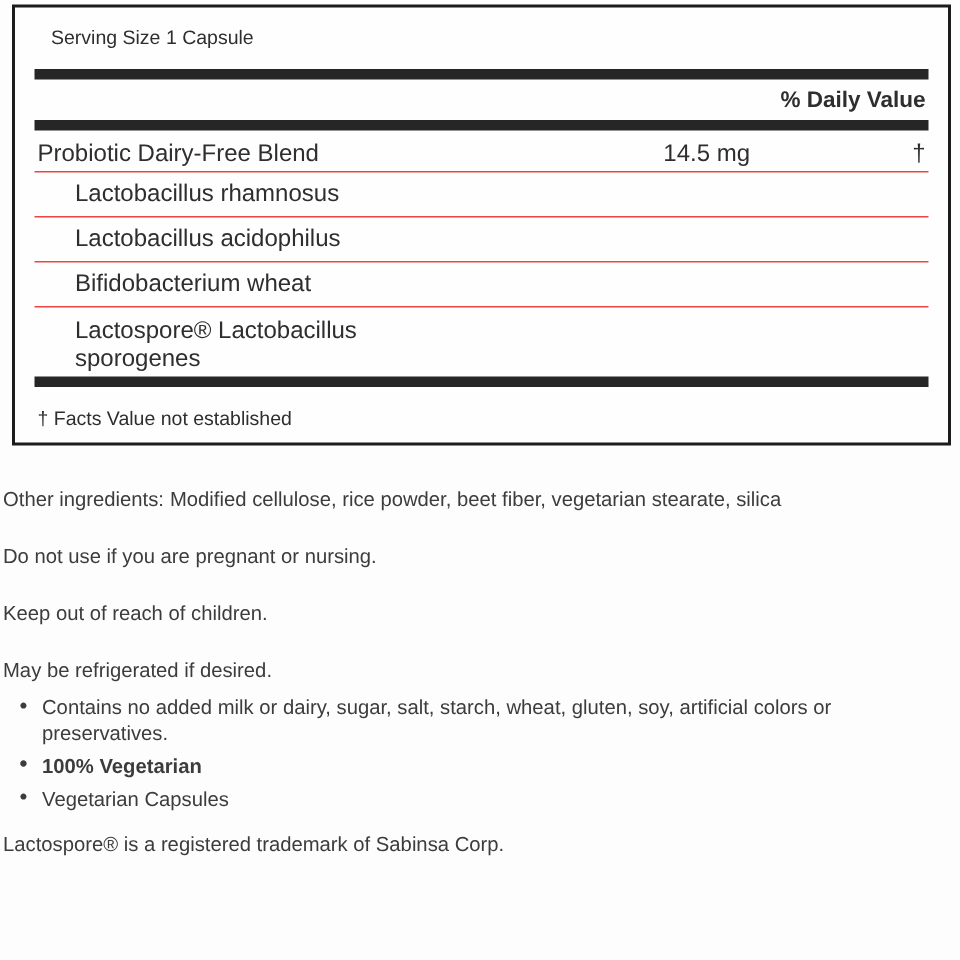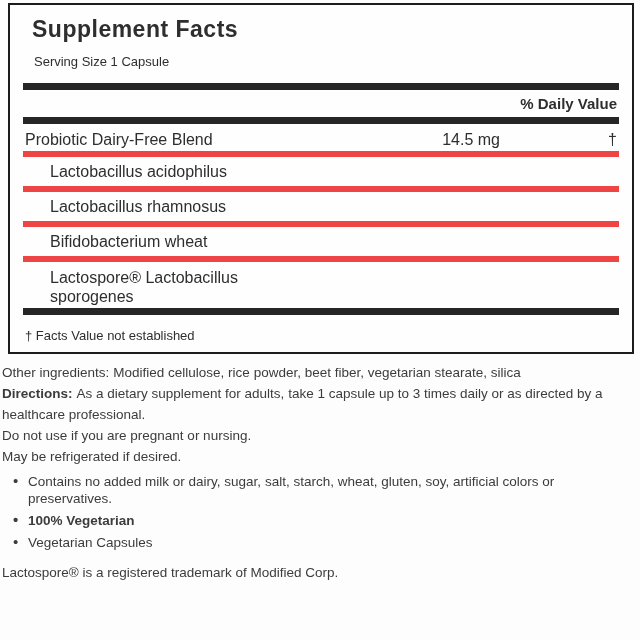--- a/index.html
+++ b/index.html
@@ -44,38 +44,38 @@
   .hdr {
     padding: 5px 2px;
     font-size: 15px;
     font-weight: bold;
     line-height: 17px;
   }
   .rows .row {
     padding: 5px 2px 5px 2px;
     font-size: 16px;
     line-height: 19px;
-    border-bottom: 6px solid #ef4444;
+    border-bottom: 1px solid #ef4444;
   }
   .rows .row:first-child { padding-top: 6px; padding-bottom: 2px; }
   .rows .row:last-child  { border-bottom: none; padding-top: 6px; padding-bottom: 2px; }
   .row.indent .c-name { padding-left: 25px; }
   .row-lacto .c-name .nm { display: inline-block; max-width: 215px; }
   .footnote {
     margin: 13px 0 0 2px;
     font-size: 13px;
     line-height: 15px;
   }
   
   .copy {
     padding: 8px 4px 0 2px;
     font-size: 13.5px;
     line-height: 21px;
   }
-  .copy p { margin: 0 0 0 0; }
+  .copy p { margin: 17px 0 0 0; }
   .lbl-bold { font-weight: bold; }
   .lbl { margin-right: 4px; }
   ul.notes {
     margin: 6px 0 0 0;
     padding: 0;
     list-style: none;
   }
   ul.notes li {
     position: relative;
     padding-left: 26px;
@@ -89,45 +89,44 @@
     top: -1px;
     font-size: 15px;
   }
   ul.notes li.bold { font-weight: bold; }
   .trademark { margin-top: 11px !important; }
 </style>
 </head>
 <body>
 
 <div class="panel">
-  <div class="panel-title">Supplement Facts</div>
   <div class="serving">Serving Size 1 Capsule</div>
 
   <div class="bar bar-top"></div>
 
   <div class="cols hdr">
     <div class="c-name"></div>
     <div class="c-dv">% Daily Value</div>
   </div>
 
   <div class="bar"></div>
 
   <div class="rows">
     <div class="cols row">
       <div class="c-name">Probiotic Dairy-Free Blend</div>
       <div class="c-amt">14.5 mg</div>
       <div class="c-dv">†</div>
     </div>
     <div class="cols row indent">
-      <div class="c-name">Lactobacillus acidophilus</div>
+      <div class="c-name">Lactobacillus rhamnosus</div>
       <div class="c-amt"></div>
       <div class="c-dv"></div>
     </div>
     <div class="cols row indent">
-      <div class="c-name">Lactobacillus rhamnosus</div>
+      <div class="c-name">Lactobacillus acidophilus</div>
       <div class="c-amt"></div>
       <div class="c-dv"></div>
     </div>
     <div class="cols row indent">
       <div class="c-name">Bifidobacterium wheat</div>
       <div class="c-amt"></div>
       <div class="c-dv"></div>
     </div>
     <div class="cols row indent row-lacto">
       <div class="c-name"><span class="nm">Lactospore® Lactobacillus sporogenes</span></div>
@@ -137,25 +136,25 @@
   </div>
 
   <div class="bar"></div>
 
   <div class="footnote">† Facts Value not established</div>
 </div>
 
 <div class="copy">
   <p><span class="lbl">Other ingredients:</span><span>Modified cellulose, rice powder, beet fiber, vegetarian stearate, silica</span></p>
 
-  <p><span class="lbl lbl-bold">Directions:</span><span>As a dietary supplement for adults, take 1 capsule up to 3 times daily or as directed by a healthcare professional.</span></p>
 
   <p>Do not use if you are pregnant or nursing.</p>
+  <p>Keep out of reach of children.</p>
   <p>May be refrigerated if desired.</p>
 
   <ul class="notes">
     <li>Contains no added milk or dairy, sugar, salt, starch, wheat, gluten, soy, artificial colors or preservatives.</li>
     <li class="bold">100% Vegetarian</li>
     <li>Vegetarian Capsules</li>
   </ul>
 
-  <p class="trademark">Lactospore® is a registered trademark of Modified Corp.</p>
+  <p class="trademark">Lactospore® is a registered trademark of Sabinsa Corp.</p>
 </div>
 
 </body></html>

